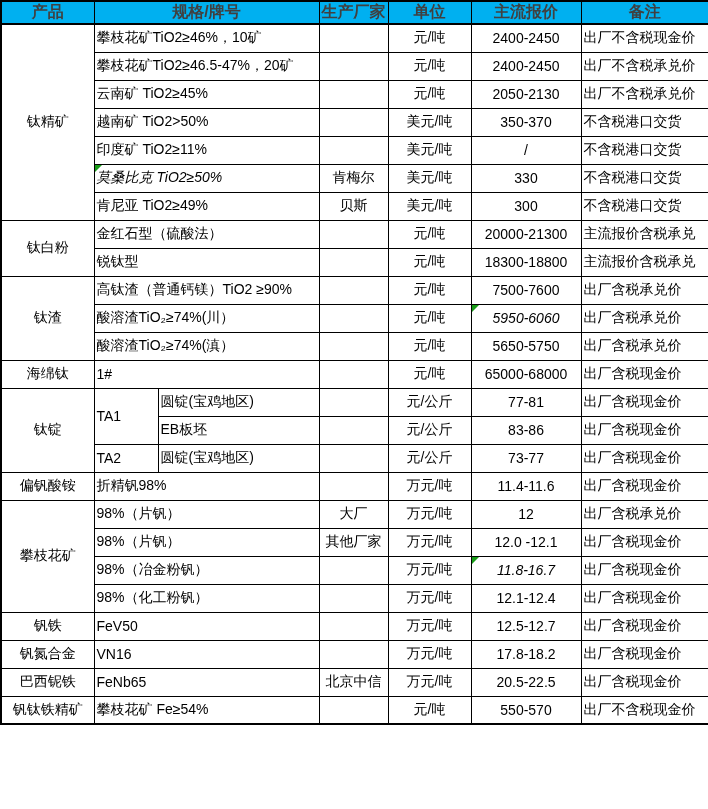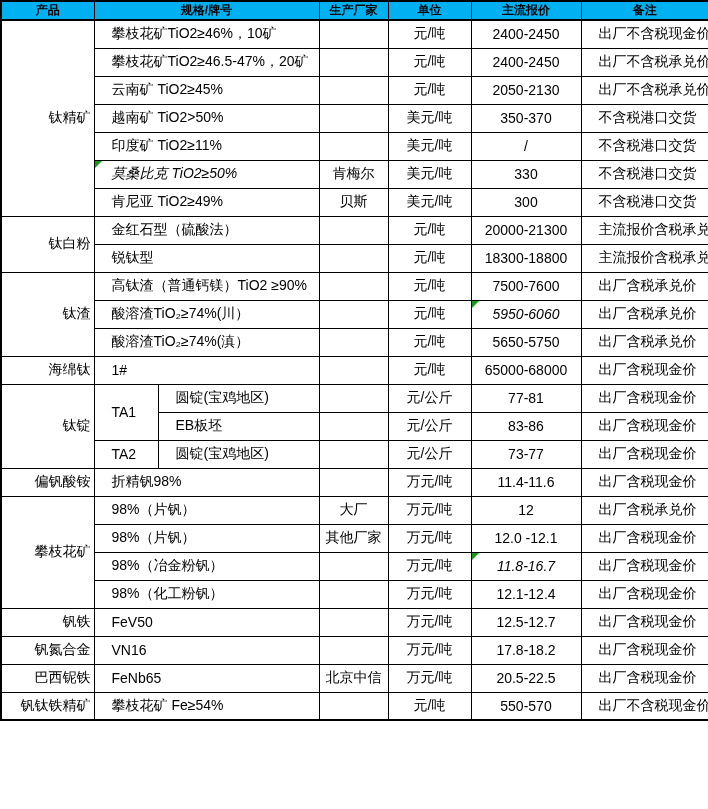--- a/index.html
+++ b/index.html
@@ -11,43 +11,43 @@
     color: #000;
   }
   table.price-table {
     border-collapse: collapse;
     table-layout: fixed;
     width: 708px;
     border: 2px solid #000;
   }
   th {
     background: #00B0F0;
-    color: #000000;
+    color: #404040;
     font-weight: bold;
-    font-size: 12px;
+    font-size: 16px;
     height: 15px;
     border: 1px solid #000;
     border-bottom: 2px solid #000;
     text-align: center;
     padding: 0 2px;
     white-space: nowrap;
     overflow: hidden;
   }
   td {
     border: 1px solid #000;
     height: 28px;
     font-size: 14px;
     padding: 0 3px;
     white-space: nowrap;
     overflow: hidden;
     vertical-align: middle;
     background: #ffffff;
   }
-  td.c-prod { text-align: right; }
-  td.c-spec, td.c-form, td.c-ta, td.c-rem { text-align: left; padding-left: 17px; }
+  td.c-prod { text-align: center; }
+  td.c-spec, td.c-form, td.c-ta, td.c-rem { text-align: left; padding-left: 2px; }
   td.c-mfr, td.c-unit, td.c-price { text-align: center; }
   td.note { position: relative; font-style: italic; }
   td.note::before {
     content: "";
     position: absolute;
     top: 0; left: 0;
     width: 0; height: 0;
     border-top: 7px solid #189C18;
     border-right: 7px solid transparent;
   }

